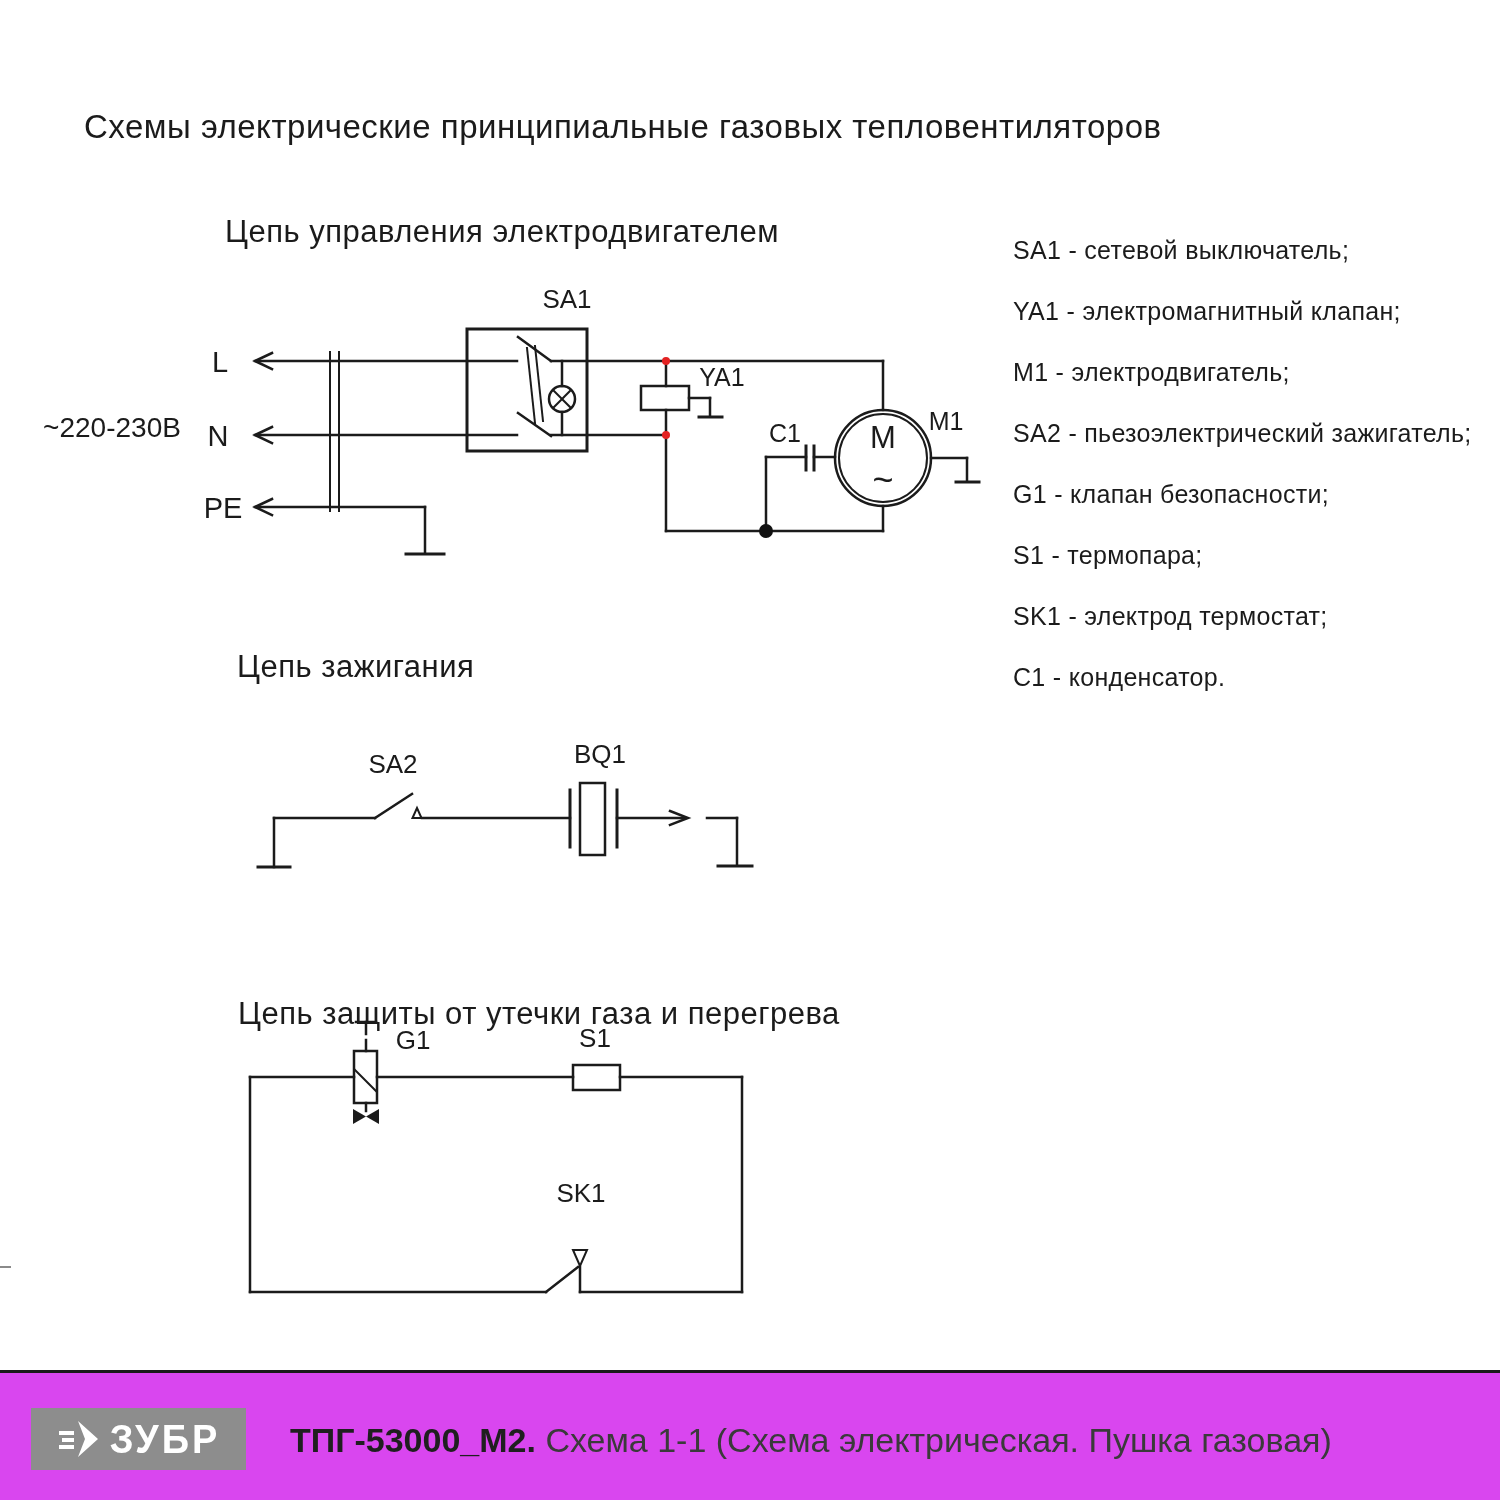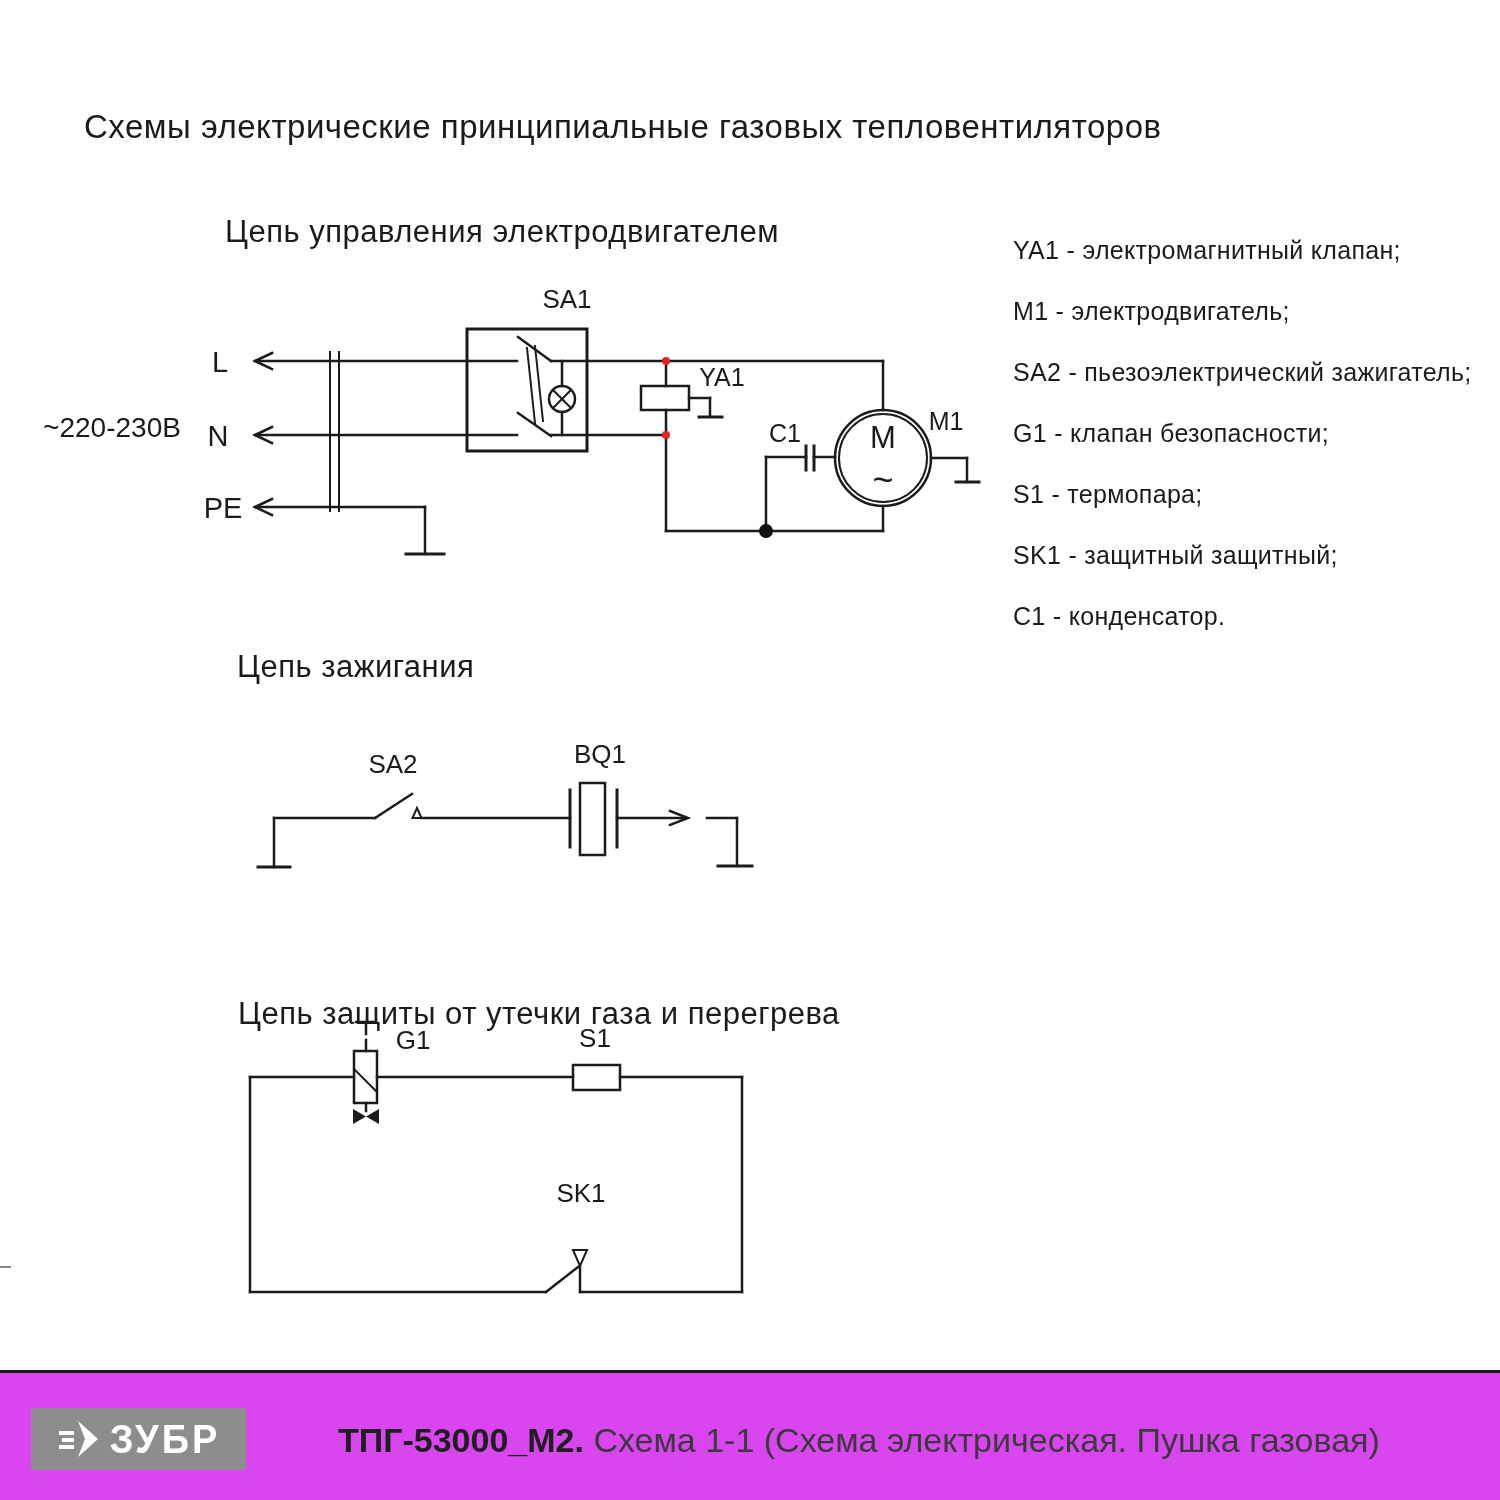--- a/index.html
+++ b/index.html
@@ -23,42 +23,43 @@
   }
   .logo-box{
     position:absolute;left:31px;top:35px;width:215px;height:62px;background:#8d8d8d;
     display:flex;align-items:center;justify-content:center;gap:7px;
   }
   .logo-text{
     color:#ffffff;font-size:38px;font-weight:bold;letter-spacing:3px;line-height:1;
     transform:scaleY(1.05);
   }
   .footer-line{
-    position:absolute;left:290px;top:48px;font-size:34px;white-space:nowrap;color:#3a3a3a;margin-left:48px;
+    position:absolute;left:290px;top:48px;font-size:34px;white-space:nowrap;color:#3a3a3a;
   }
   .footer-line b{color:#1f1f1f;font-weight:bold;}
 </style>
 </head>
 <body>
 
 <div class="page">
 
   <div class="abs main-title">Схемы электрические принципиальные газовых тепловентиляторов</div>
 
   <div class="abs sec-heading" id="h-control">Цепь управления электродвигателем</div>
   <div class="abs sec-heading" id="h-ignition">Цепь зажигания</div>
   <div class="abs sec-heading" id="h-protection">Цепь защиты от утечки газа и перегрева</div>
 
   <div class="abs legend">
+    <div class="legend-item">SA1 - сетевой выключатель;</div>
     <div class="legend-item">YA1 - электромагнитный клапан;</div>
     <div class="legend-item">M1 - электродвигатель;</div>
     <div class="legend-item">SA2 - пьезоэлектрический зажигатель;</div>
     <div class="legend-item">G1 - клапан безопасности;</div>
     <div class="legend-item">S1 - термопара;</div>
-    <div class="legend-item">SK1 - защитный защитный;</div>
+    <div class="legend-item">SK1 - электрод термостат;</div>
     <div class="legend-item">C1 - конденсатор.</div>
   </div>
 
   <svg class="schematic" width="1500" height="1370" viewBox="0 0 1500 1370" stroke="#1b1b1b" stroke-width="2.5" fill="none" stroke-linecap="square">
 
     <g>
 
       <g>
         <polyline points="272,353 255,361 272,369"></polyline>
         <line x1="255" y1="361" x2="517" y2="361"></line>

